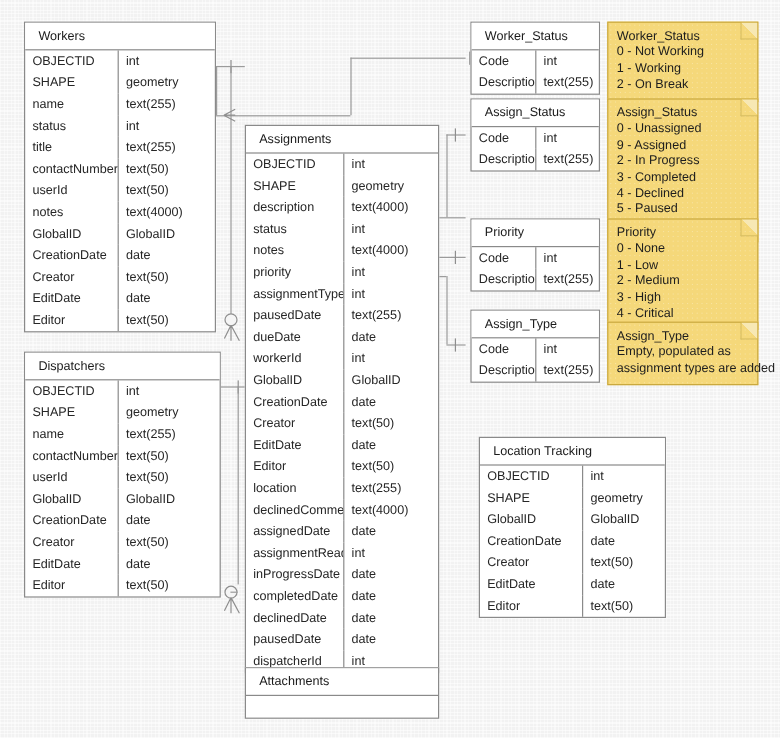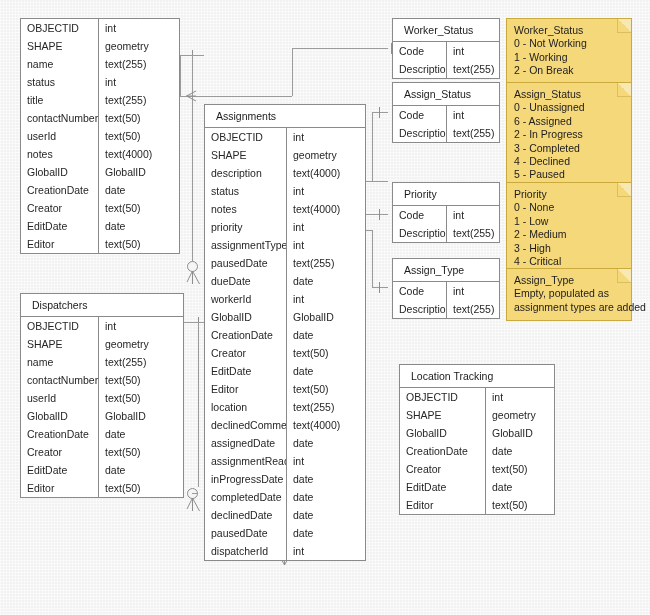--- a/index.html
+++ b/index.html
@@ -106,20 +106,21 @@
     <div class="tick-h" style="left:279px;top:537px;"></div>
     <div class="zero" style="left:279px;top:541px;"></div>
     <div class="crow" style="left:277px;top:552px;">
       <svg width="16" height="14" viewBox="0 0 16 14">
         <path d="M7.5 13 L7.5 0 M7.5 13 L1.5 2 M7.5 13 L13.5 2" stroke="#8e8e8e" fill="none" stroke-width="1"></path>
       </svg>
     </div>
   </div>
 
   <div class="tbl" id="tbl-workers" style="left:20px;top:18px;width:160px;">
+    <div class="tbl-title">Workers</div>
     <div class="rows">
         <div class="row">
           <div class="c-name" style="width: 78px;">OBJECTID</div>
           <div class="c-type">int</div>
         </div>
         <div class="row">
           <div class="c-name" style="width: 78px;">SHAPE</div>
           <div class="c-type">geometry</div>
         </div>
         <div class="row">
@@ -400,37 +401,45 @@
           <div class="c-name" style="width: 86px;">EditDate</div>
           <div class="c-type">date</div>
         </div>
         <div class="row">
           <div class="c-name" style="width: 86px;">Editor</div>
           <div class="c-type">text(50)</div>
         </div>
       </div>
   </div>
 
+  <div class="tbl" id="tbl-attachments" style="left:204px;top:556px;width:162px;">
+    <div class="tbl-title">Attachments</div>
+    <div class="rows">
+        <div class="row empty">
+          <div class="c-name" style="width: 82px;"></div>
+        </div>
+      </div>
+  </div>
 
   <div class="note" style="left:506px;top:18px;width:126px;">
     <div class="fold"></div>
     <div class="note-lines">
         <div class="note-line">Worker_Status</div>
         <div class="note-line">0 - Not Working</div>
         <div class="note-line">1 - Working</div>
         <div class="note-line">2 - On Break</div>
       </div>
   </div>
 
   <div class="note" style="left:506px;top:82px;width:126px;">
     <div class="fold"></div>
     <div class="note-lines">
         <div class="note-line">Assign_Status</div>
         <div class="note-line">0 - Unassigned</div>
-        <div class="note-line">6 - Assigned</div>
+        <div class="note-line">9 - Assigned</div>
         <div class="note-line">2 - In Progress</div>
         <div class="note-line">3 - Completed</div>
         <div class="note-line">4 - Declined</div>
         <div class="note-line">5 - Paused</div>
         <div class="note-line">6 - Canceled</div>
       </div>
   </div>
 
   <div class="note" style="left:506px;top:182px;width:126px;">
     <div class="fold"></div>

